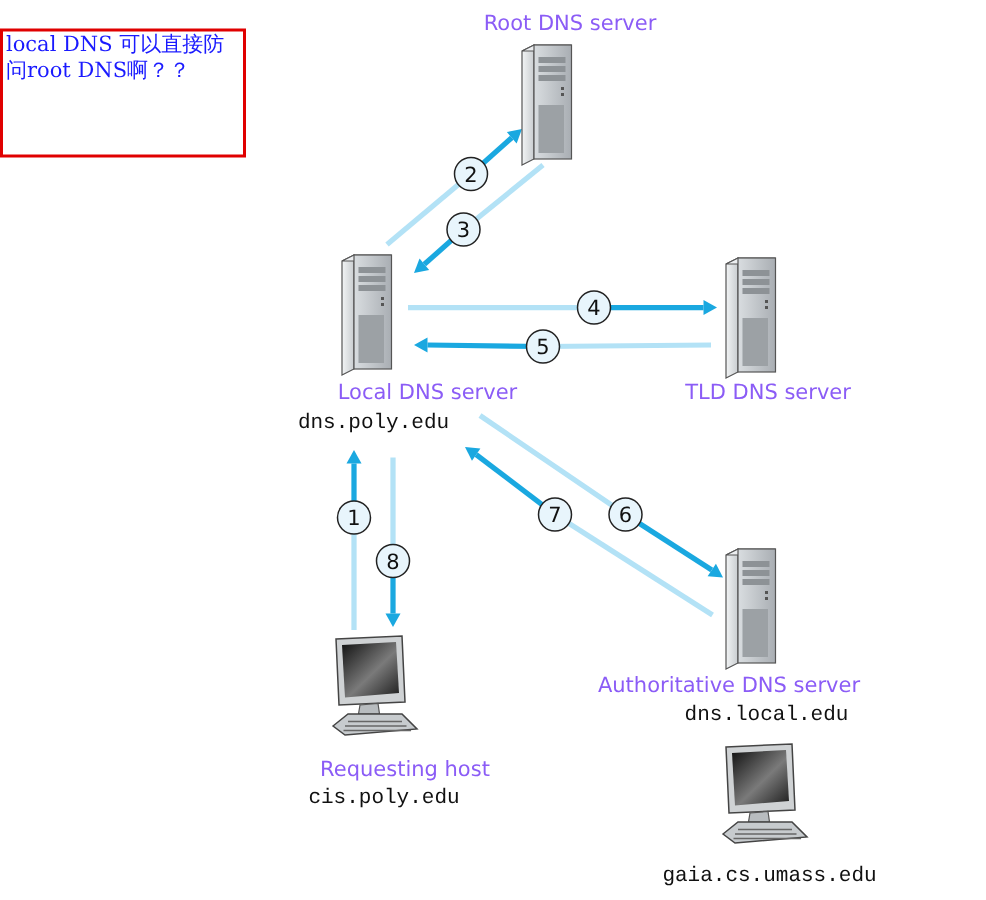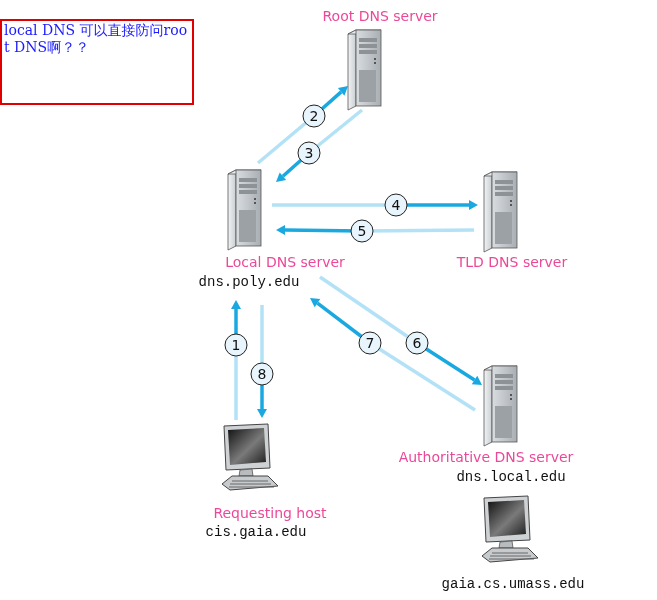--- a/index.html
+++ b/index.html
@@ -1,25 +1,25 @@
 <!DOCTYPE html>
 <html><head>
 <meta charset="utf-8">
 <style>
   html, body { margin: 0; padding: 0; background: #ffffff; }
   body { width: 657px; height: 600px; position: relative; overflow: hidden; font-family: "DejaVu Sans", sans-serif; }
   #stage { position: absolute; left: 0; top: 0; width: 657px; height: 600px; }
   .note {
-    position: absolute; left: 0; top: 19px; width: 194px; height: 86px;
+    position: absolute; left: 0; top: 19px; width: 164px; height: 86px;
     border: 2px solid #e00000; box-sizing: border-box;
     font-family: "DejaVu Serif", "Liberation Serif", serif;
     color: #1a1aff; font-size: 14px; line-height: 17px; padding: 1px 2px;
     white-space: pre-wrap; word-break: break-all;
   }
-  .lbl { position: absolute; font-family: "DejaVu Sans", sans-serif; font-size: 14px; color: #ec4899; white-space: nowrap; transform: translateX(-50%); }
+  .lbl { position: absolute; font-family: "DejaVu Sans", sans-serif; font-size: 14px; color: #8b5cf6; white-space: nowrap; transform: translateX(-50%); }
   .mono { position: absolute; font-family: "Liberation Mono", "DejaVu Sans Mono", monospace; font-size: 14px; color: #111; white-space: nowrap; transform: translateX(-50%); }
 </style>
 </head>
 <body>
 
 <svg id="stage" viewBox="0 0 657 600" xmlns="http://www.w3.org/2000/svg">
   <defs>
     <linearGradient id="gSrvFront" x1="0" y1="0" x2="1" y2="0">
       <stop offset="0" stop-color="#d9dde0"></stop>
       <stop offset="1" stop-color="#a9aeb3"></stop>
@@ -121,14 +121,14 @@
 
 <div class="note">local DNS 可以直接防问root DNS啊？？</div>
 
 <div class="lbl" style="left:380px; top:8px;">Root DNS server</div>
 <div class="lbl" style="left:239px; top:254px;margin-left:46px;">Local DNS server</div>
 <div class="mono" style="left:249px; top:274px;">dns.poly.edu</div>
 <div class="lbl" style="left:512px; top:254px;">TLD DNS server</div>
 <div class="lbl" style="left:486px; top:449px;">Authoritative DNS server</div>
 <div class="mono" style="left:511px; top:469px;">dns.local.edu</div>
 <div class="lbl" style="left:270px; top:505px;">Requesting host</div>
-<div class="mono" style="left:256px; top:524px;">cis.gaia.edu</div>
+<div class="mono" style="left:256px; top:524px;">cis.poly.edu</div>
 <div class="mono" style="left:513px; top:576px;">gaia.cs.umass.edu</div>
 
 </body></html>

